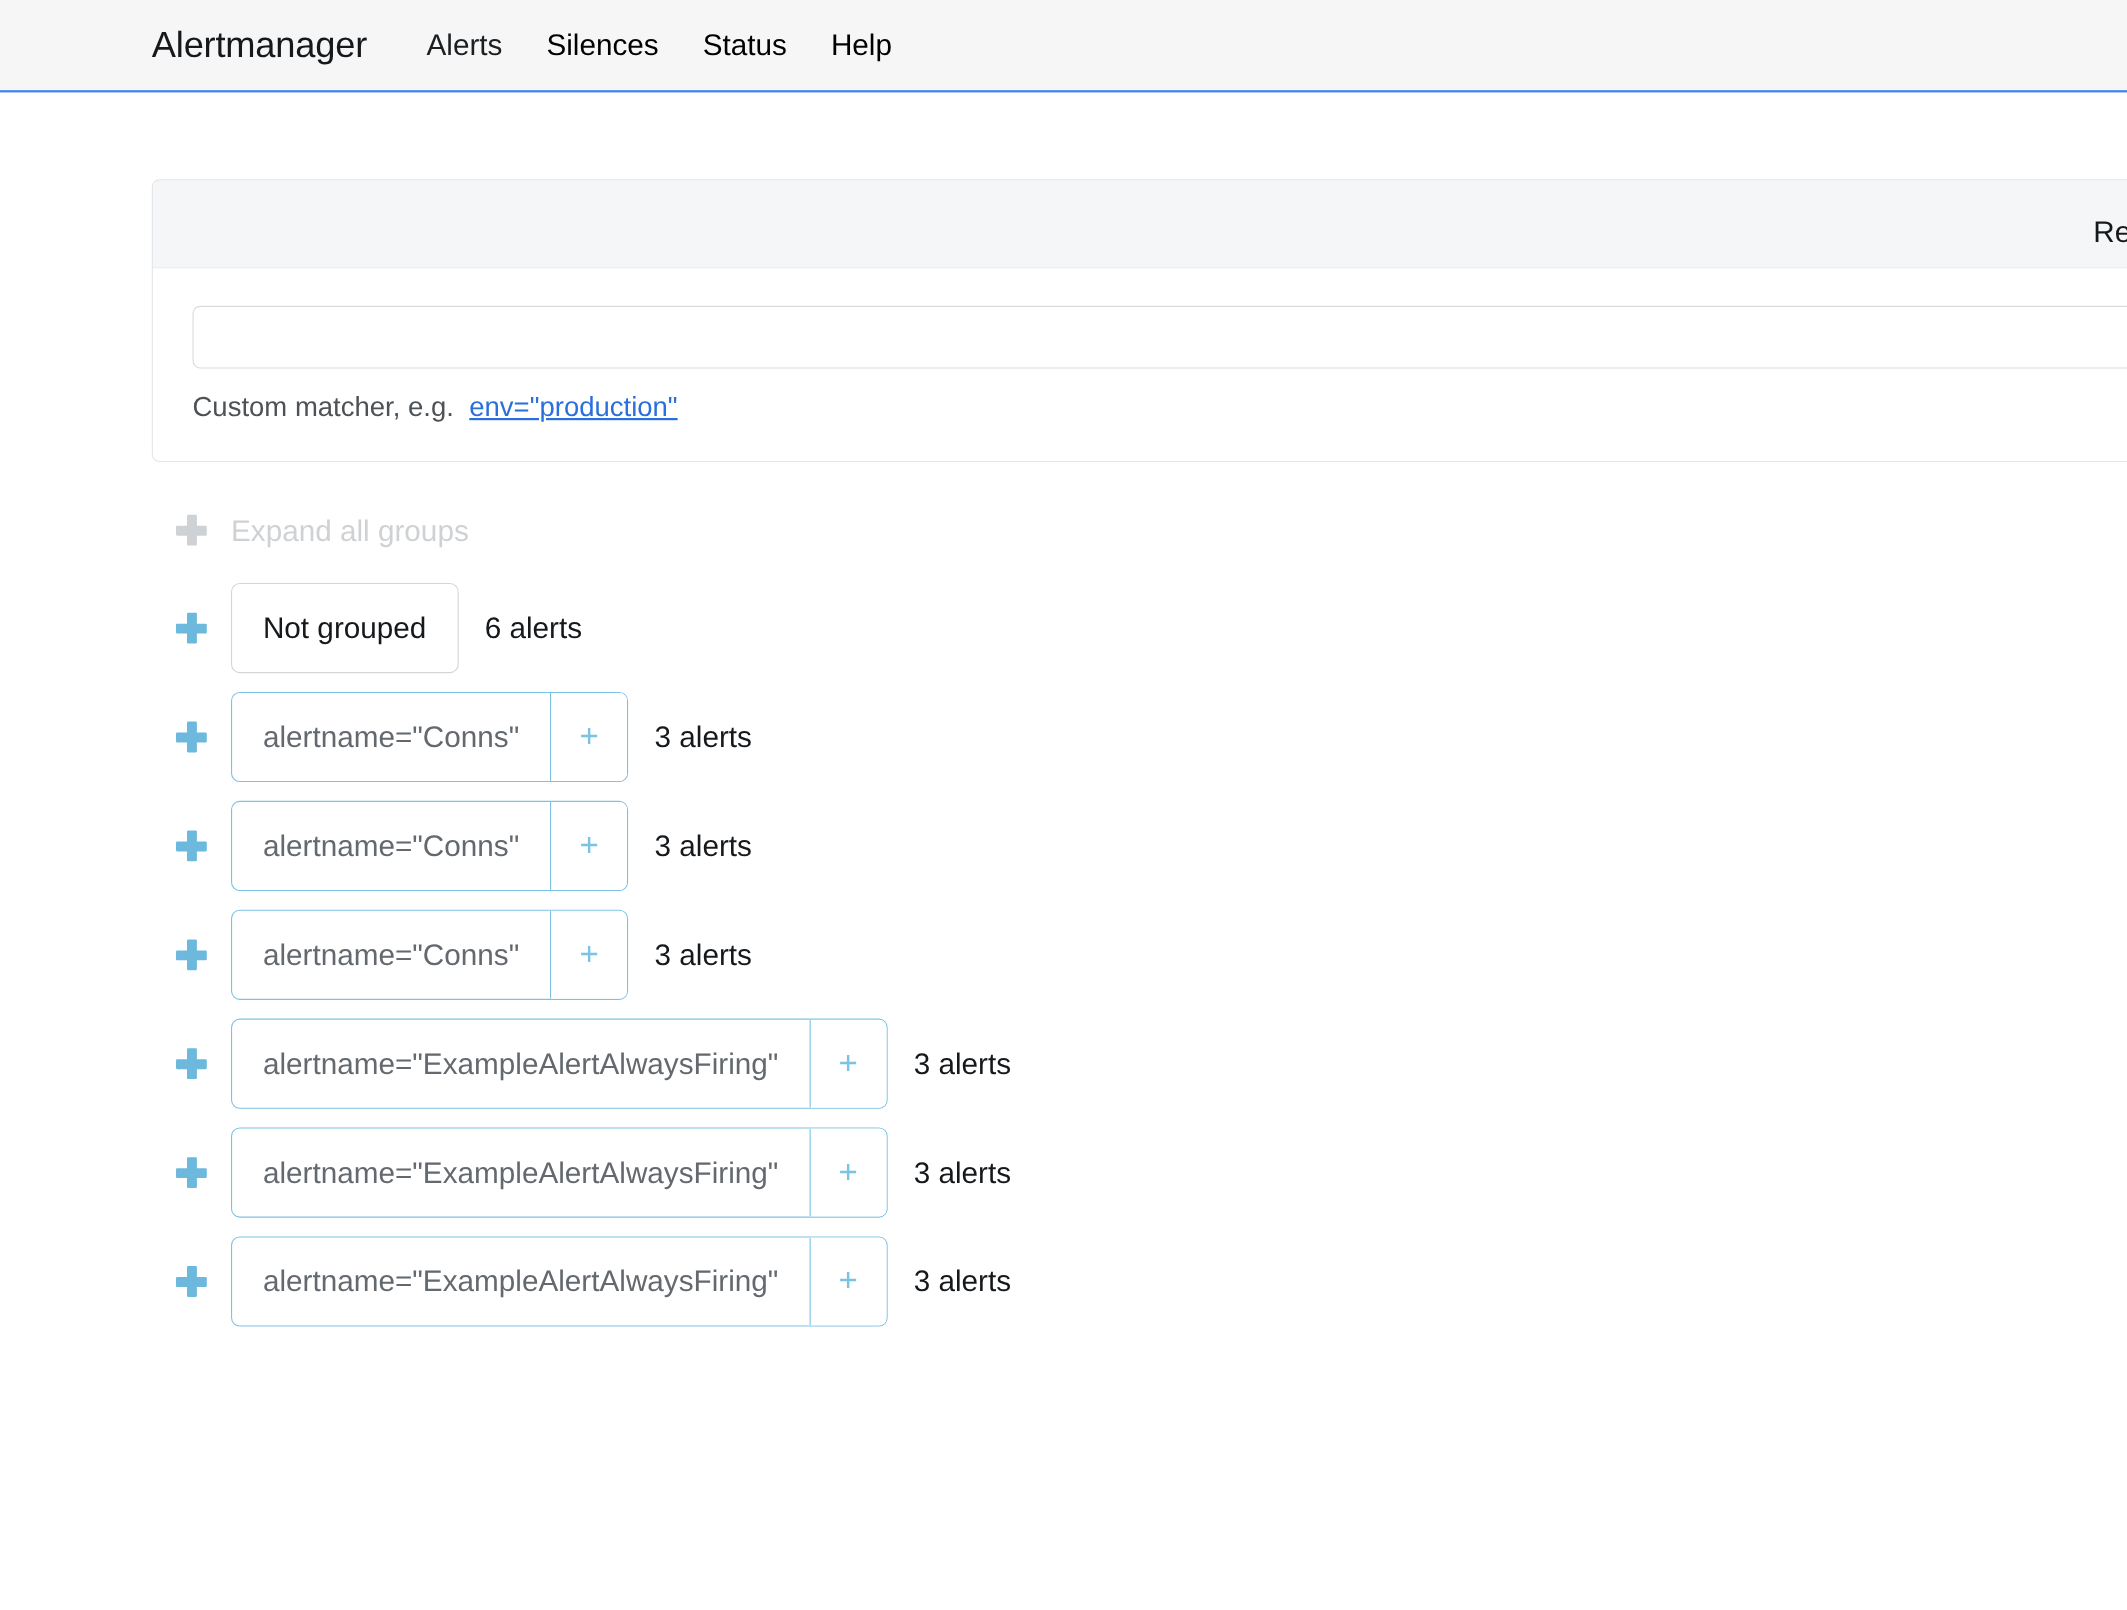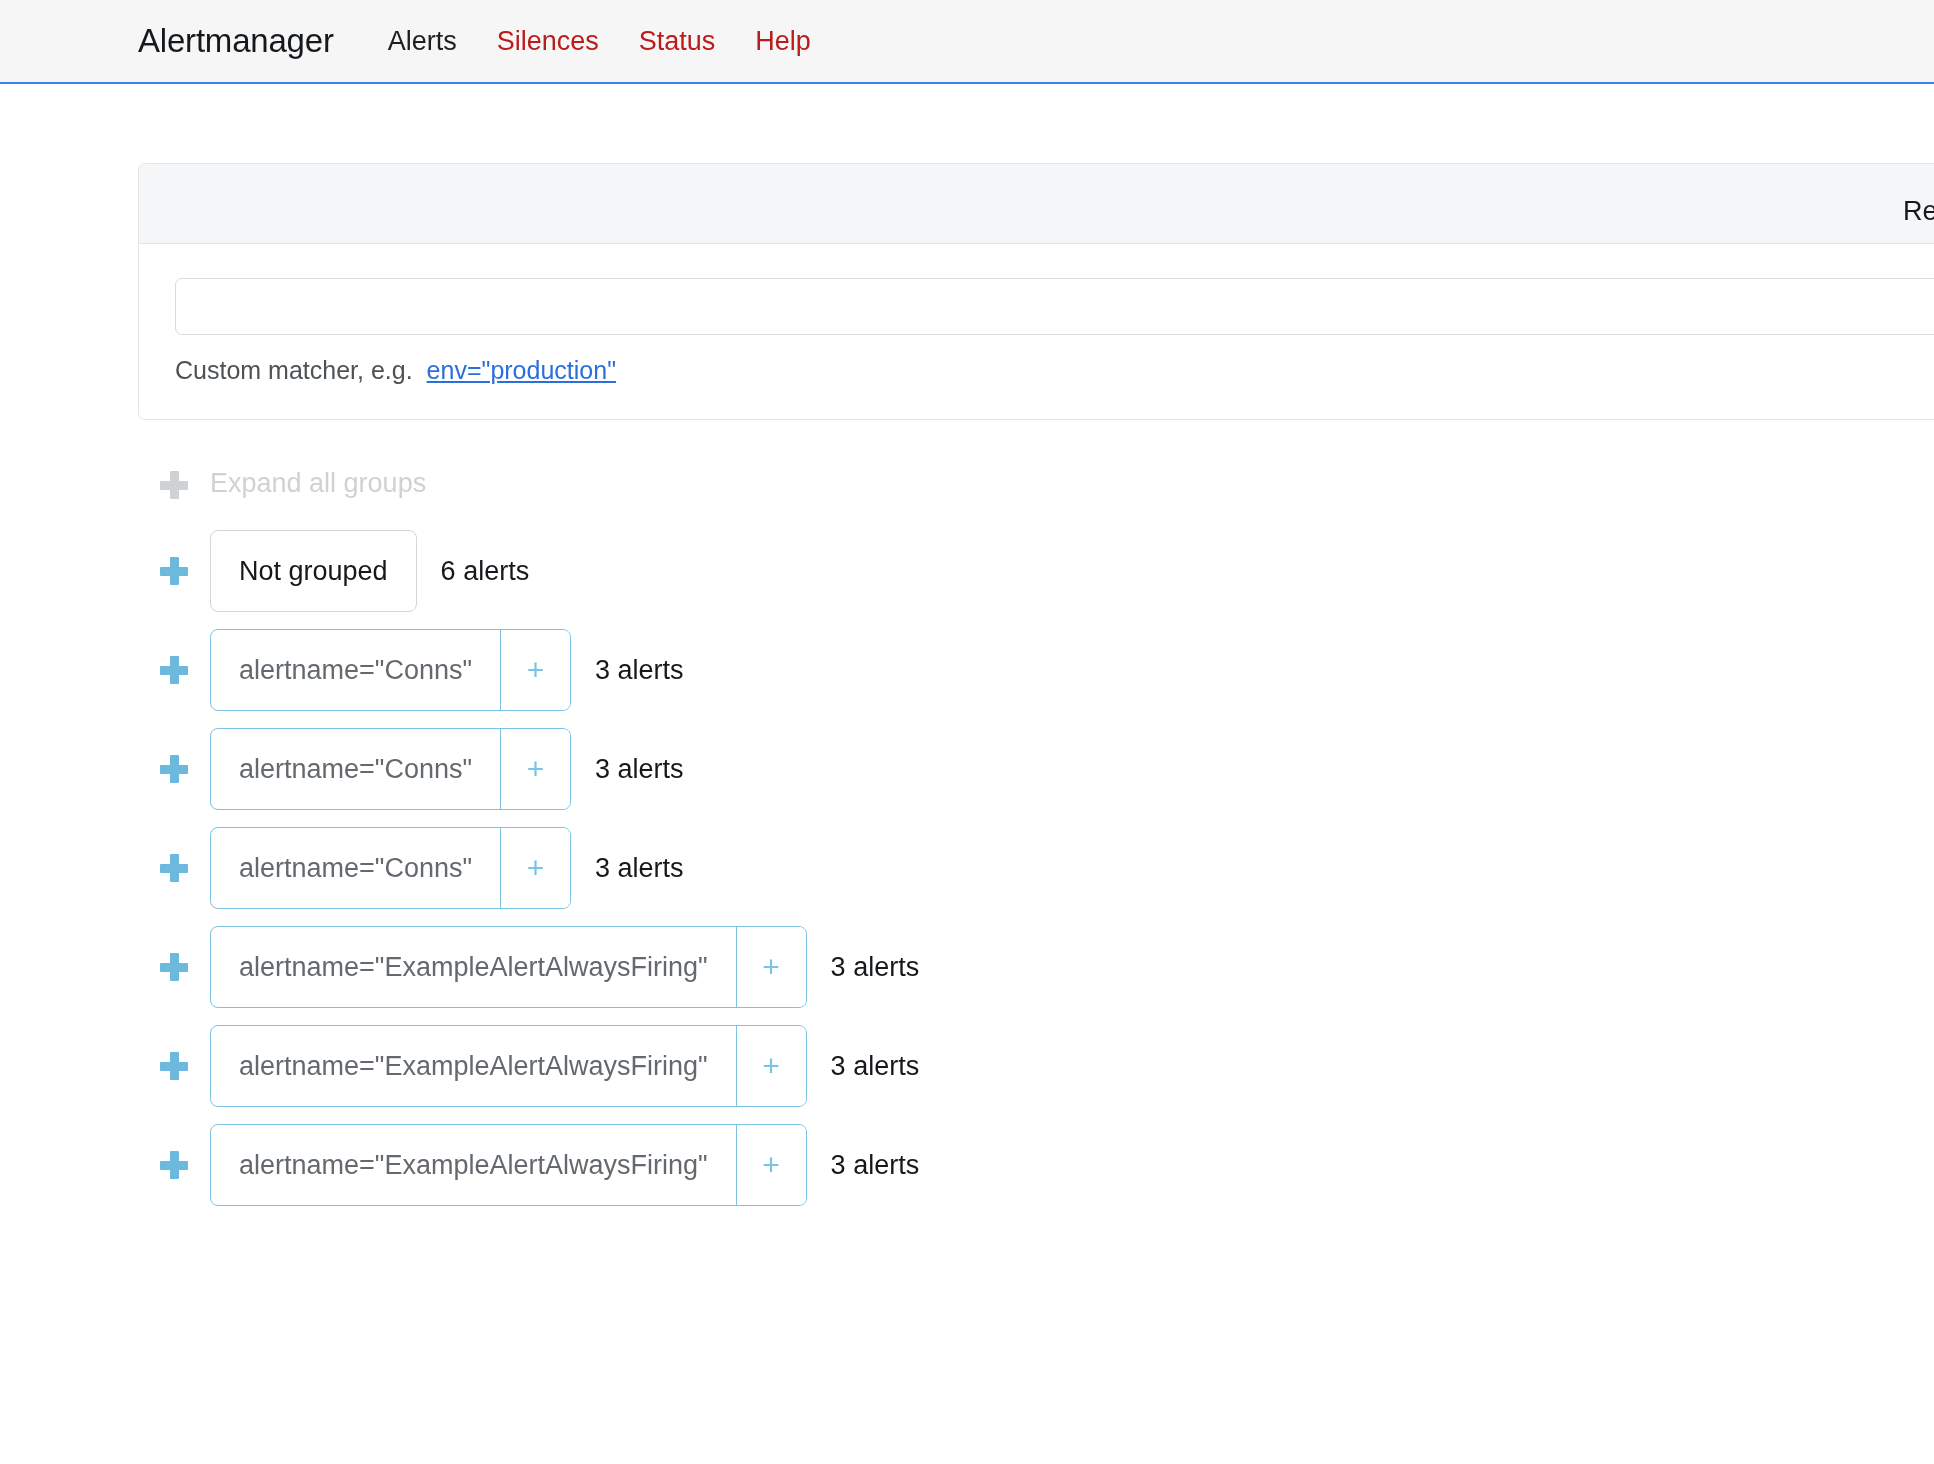--- a/index.html
+++ b/index.html
@@ -37,21 +37,21 @@
     align-items: baseline;
     gap: 16px;
   }
   .nav-link {
     font-size: 27px;
     padding: 0 12px;
     white-space: nowrap;
     text-decoration: none;
   }
   .nav-link.active { color: #1c1f22; }
-  .nav-link.muted  { color: #b91c1c; }
+  .nav-link.muted  { color: #000000; }
 
   
   .page {
     padding-top: 79px;
     padding-left: 138px;
   }
 
   
   .card {
     border: 1px solid #e2e4e6;
@@ -130,21 +130,21 @@
   .matcher-help .example {
     color: #2a6fdb;
     margin-left: 14px;
   }
 
   
   .groups { margin-top: 48px; }
 
   .expand-all {
     display: flex;
-    align-items: flex-end;
+    align-items: flex-start;
     gap: 22px;
     margin-left: 22px;
     margin-bottom: 39px;
   }
   .expand-all .label {
     font-size: 27px;
     color: #cfd2d4;
     white-space: nowrap;
   }
 

